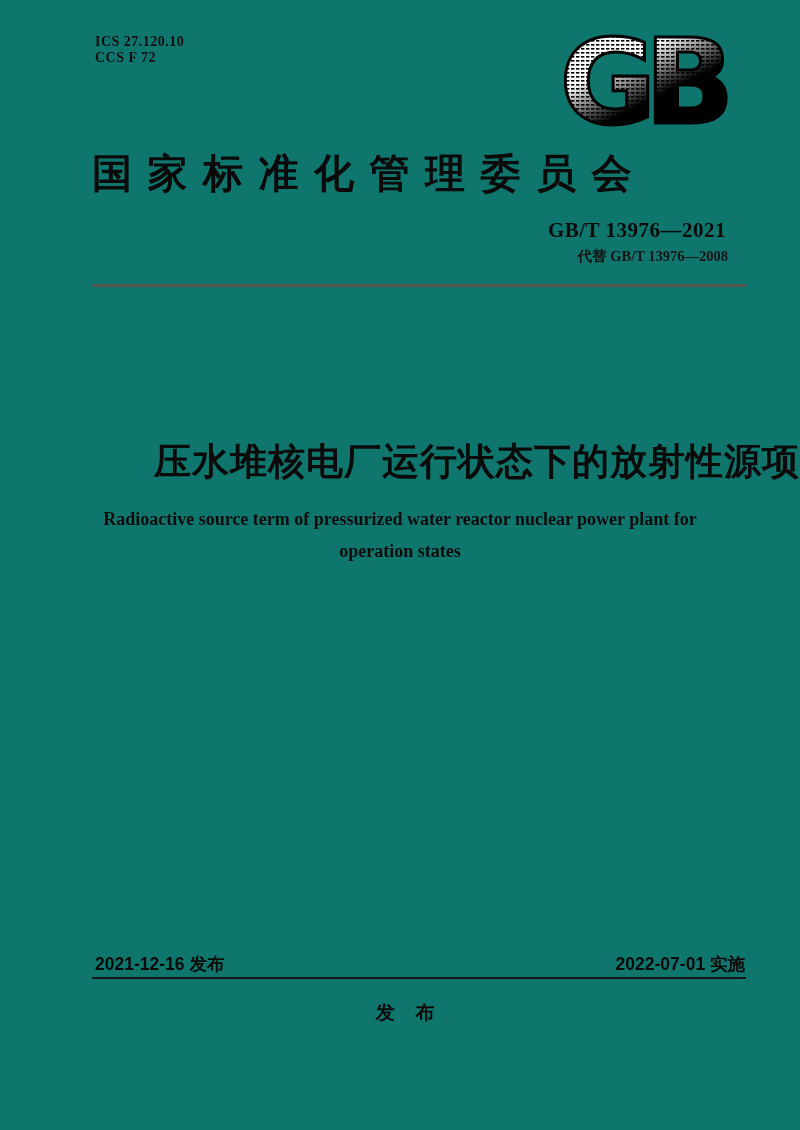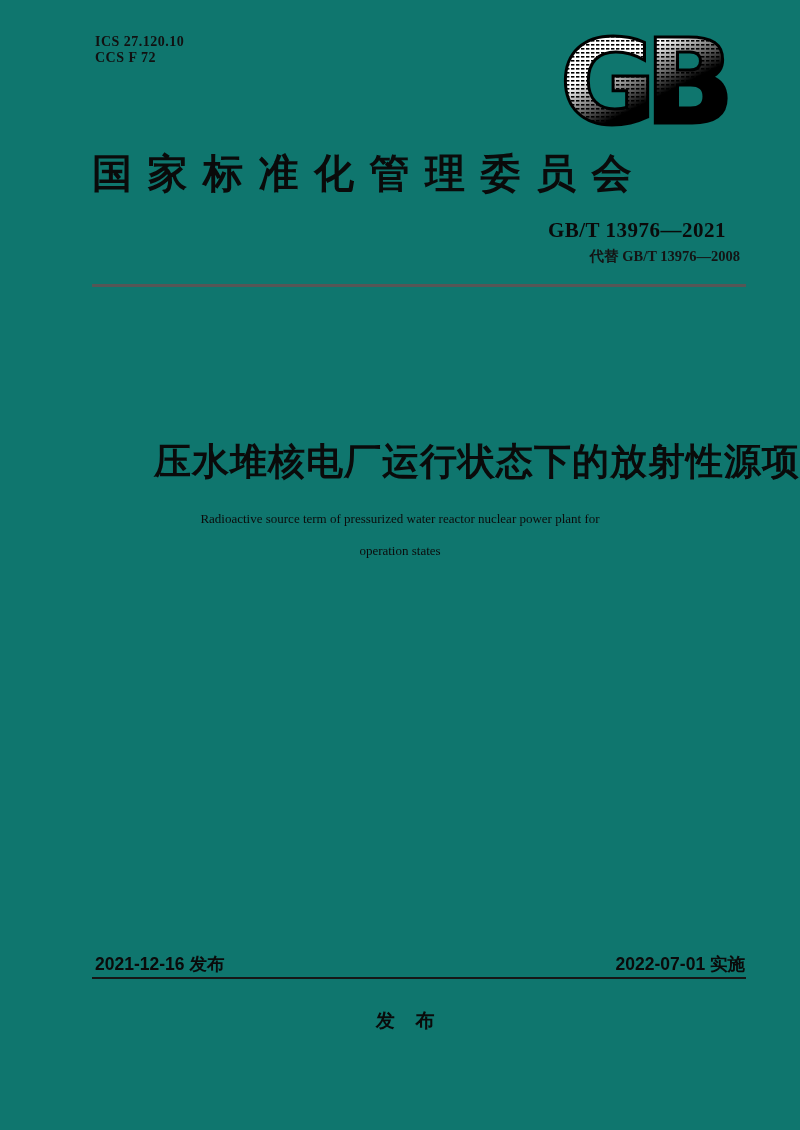--- a/index.html
+++ b/index.html
@@ -61,21 +61,21 @@
     text-align: right;
     font-family: "Liberation Serif", "DejaVu Serif", serif;
     font-weight: bold;
     font-size: 21px;
     letter-spacing: 0.5px;
     color: #0a0a0a;
     white-space: nowrap;
   }
   .replaces-note {
     position: absolute;
-    right: 60px;
+    right: 72px;
     top: 247px;
     text-align: right;
     font-family: "Liberation Serif", "DejaVu Serif", serif;
     font-weight: bold;
     font-size: 14.5px;
     color: #141414;
     white-space: nowrap;
   }
   
   .rule-top {
@@ -109,22 +109,22 @@
     white-space: nowrap;
   }
   
   .title-en {
     position: absolute;
     left: 0;
     top: 503px;
     width: 100%;
     text-align: center;
     font-family: "Liberation Serif", "DejaVu Serif", serif;
-    font-weight: normal;
-    font-size: 13px;
+    font-weight: bold;
+    font-size: 18px;
     line-height: 32px;
     color: #0c0c0c;
   }
   
   .dates-row {
     position: absolute;
     left: 95px;
     right: 55px;
     top: 952px;
     display: flex;
@@ -156,21 +156,20 @@
     white-space: nowrap;
   }
   .pub-action {
     margin-left: 18px;
     font-family: "Liberation Serif", "DejaVu Serif", serif;
     font-weight: bold;
     font-size: 19px;
     letter-spacing: 8px;
     color: #0a0a0a;
     white-space: nowrap;
-    margin-top: 8px;
   }
 </style>
 </head>
 <body>
 
 <div class="page">
 
   <div class="ics-block">
     <div>ICS 27.120.10</div>
     <div>CCS F 72</div>

